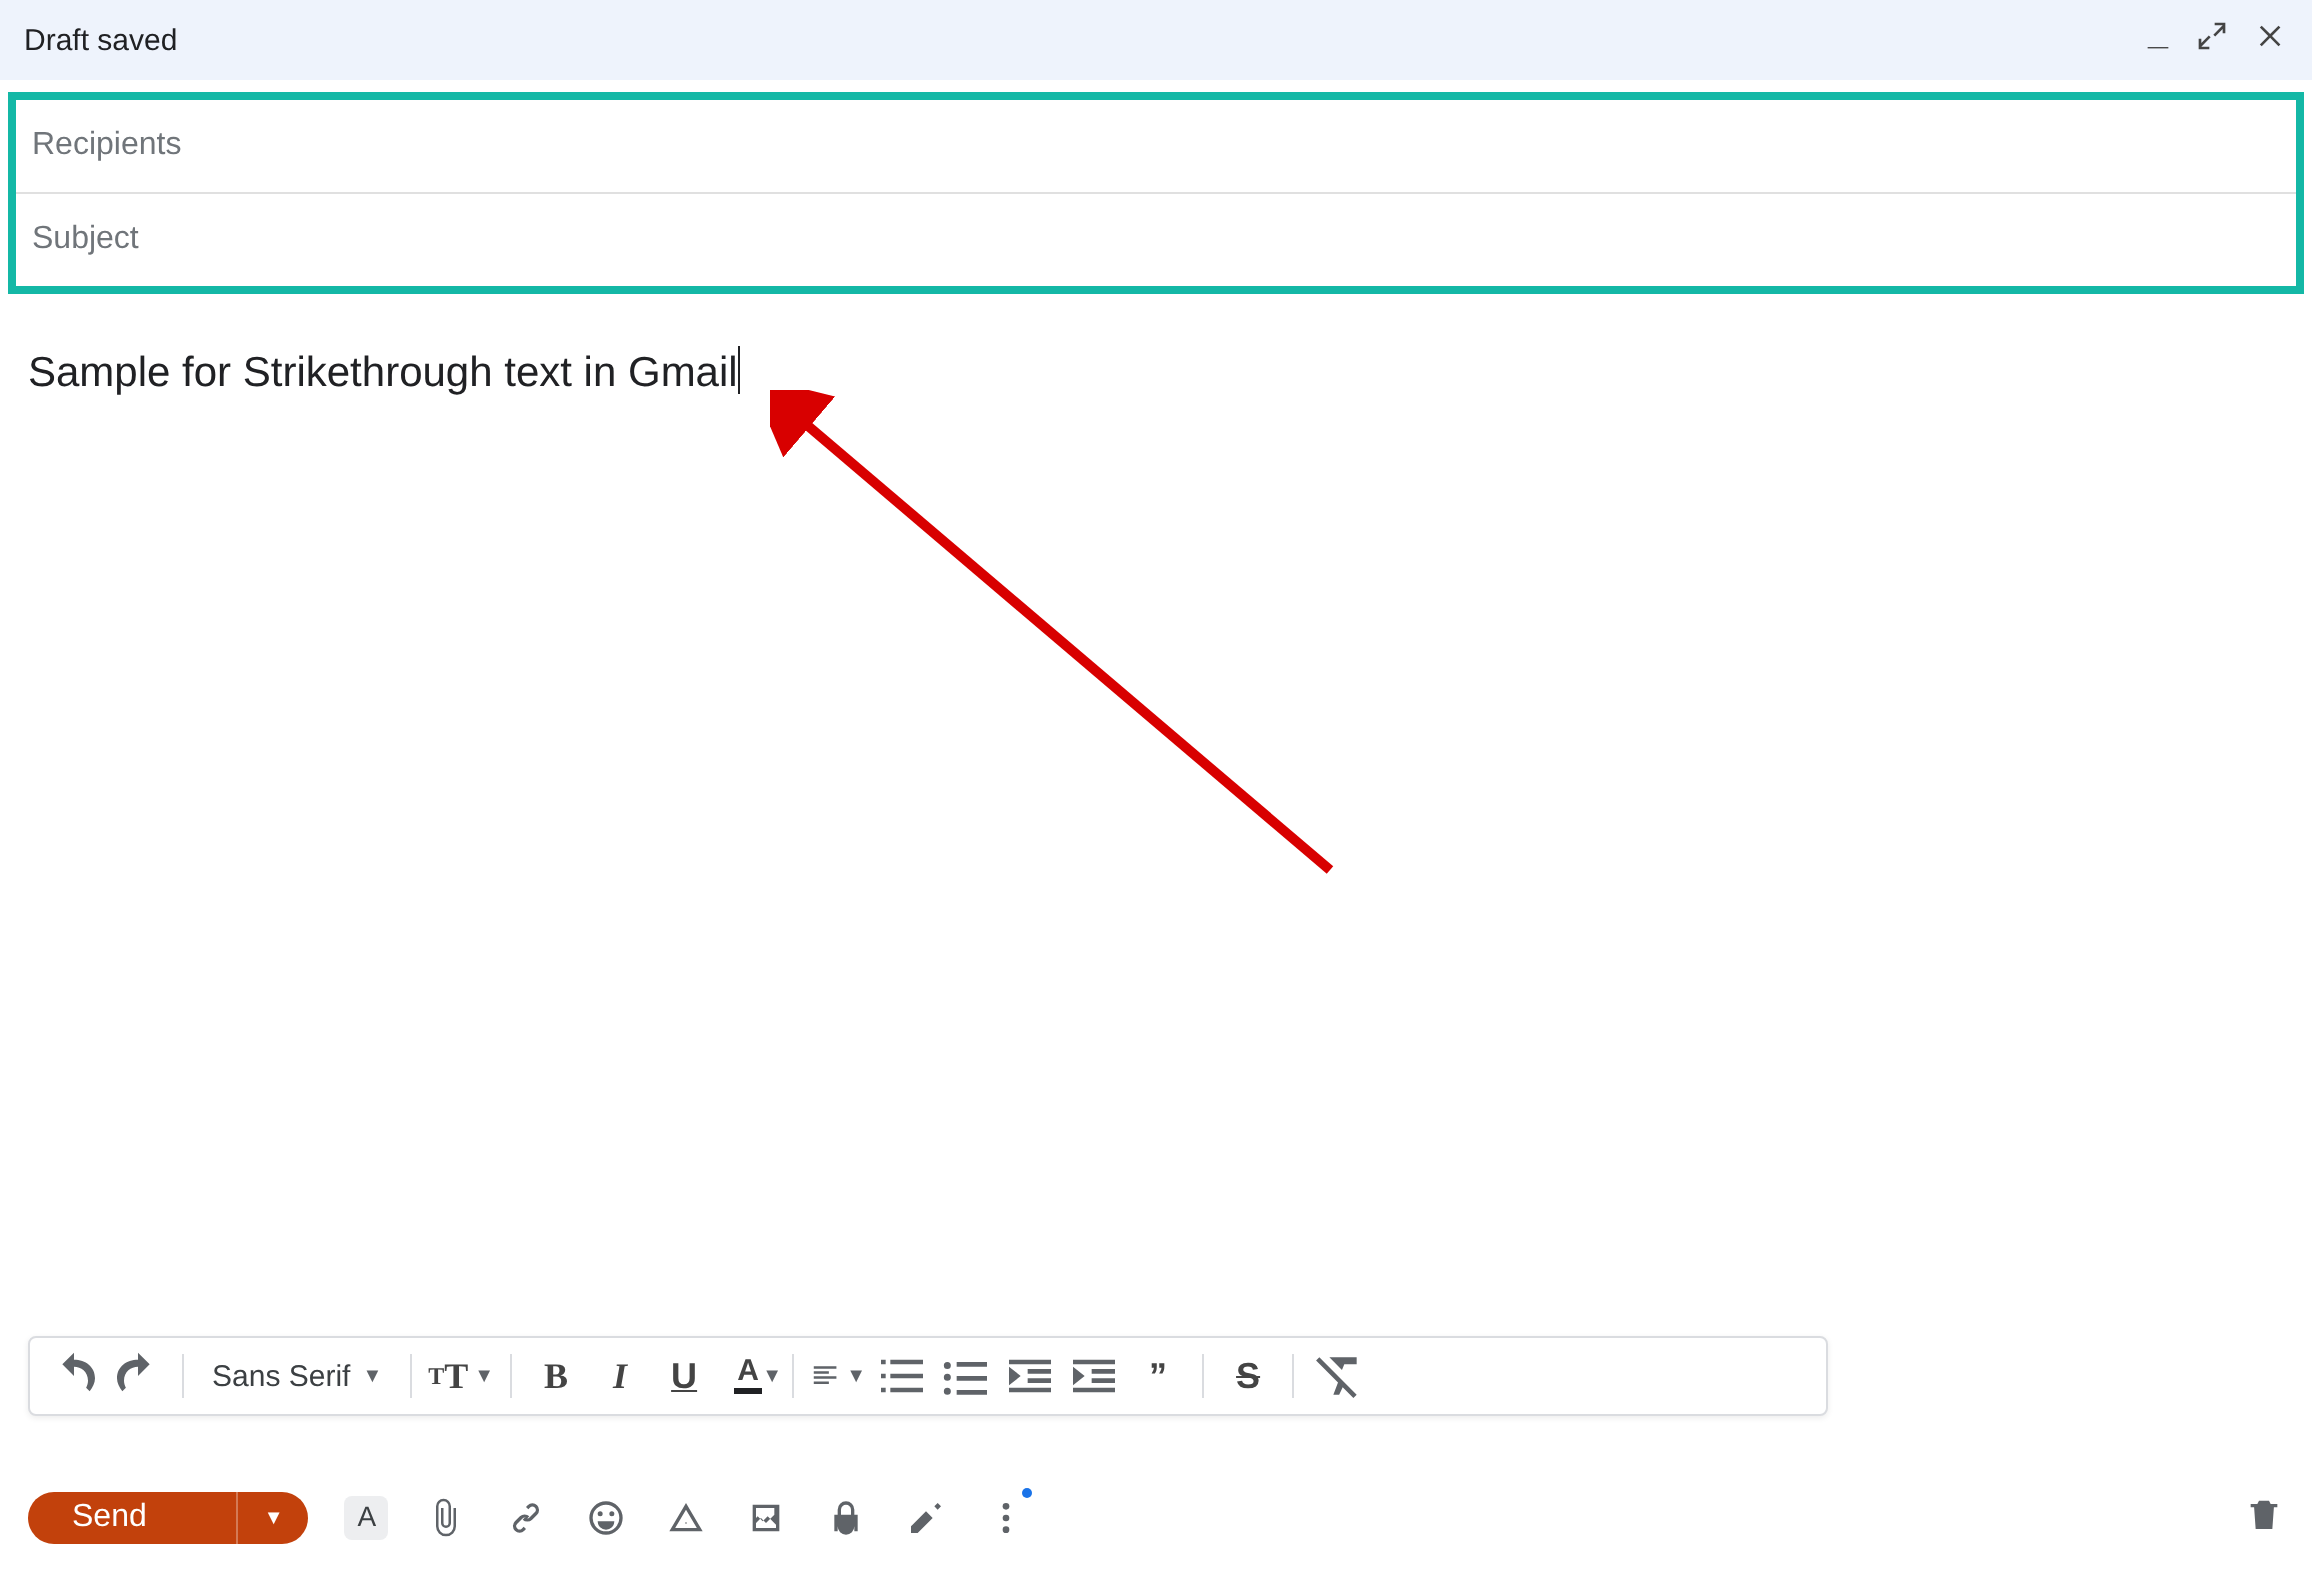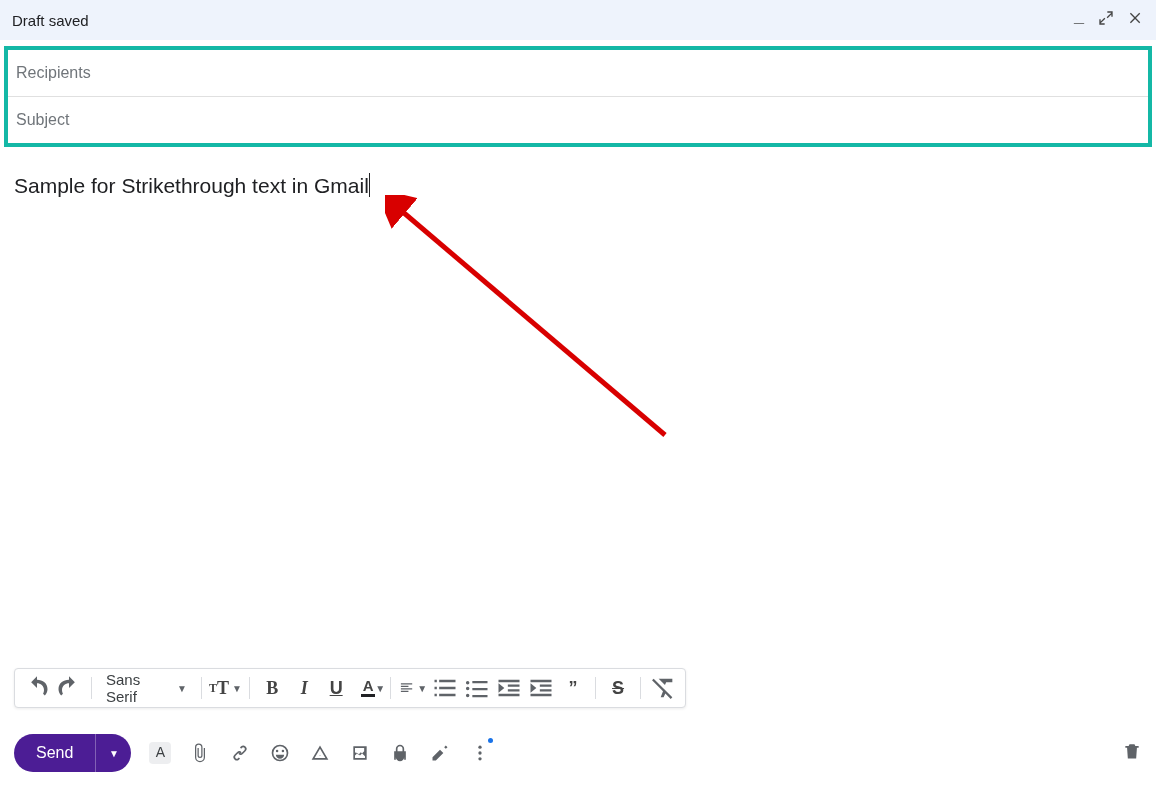--- a/index.html
+++ b/index.html
@@ -68,21 +68,21 @@
   .arrow-annotation {
     position: absolute;
     top: 195px;
     left: 385px;
     pointer-events: none;
   }
   .toolbar {
     position: absolute;
     bottom: 88px;
     left: 14px;
-    width: 672px;
+    width: 900px;
     height: 40px;
     background: #fff;
     border: 1px solid #dadce0;
     border-radius: 4px;
     display: flex;
     align-items: center;
     padding: 0 8px;
     box-shadow: 0 1px 3px rgba(0,0,0,0.08);
     gap: 4px;
   }
@@ -121,25 +121,26 @@
     position: absolute;
     bottom: 24px;
     left: 14px;
     right: 14px;
     display: flex;
     align-items: center;
   }
   .send-btn {
     display: flex;
     align-items: stretch;
-    height: 38px;
+    height: 26px;
     border-radius: 24px;
     overflow: hidden;
-    background: #4c1d95;
+    background: #c2410c;
     color: #fff;
+    gap: 23px;
   }
   .send-main {
     padding: 0 22px;
     display: flex;
     align-items: center;
     font-size: 16px;
     font-weight: 500;
     cursor: pointer;
   }
   .send-more {

